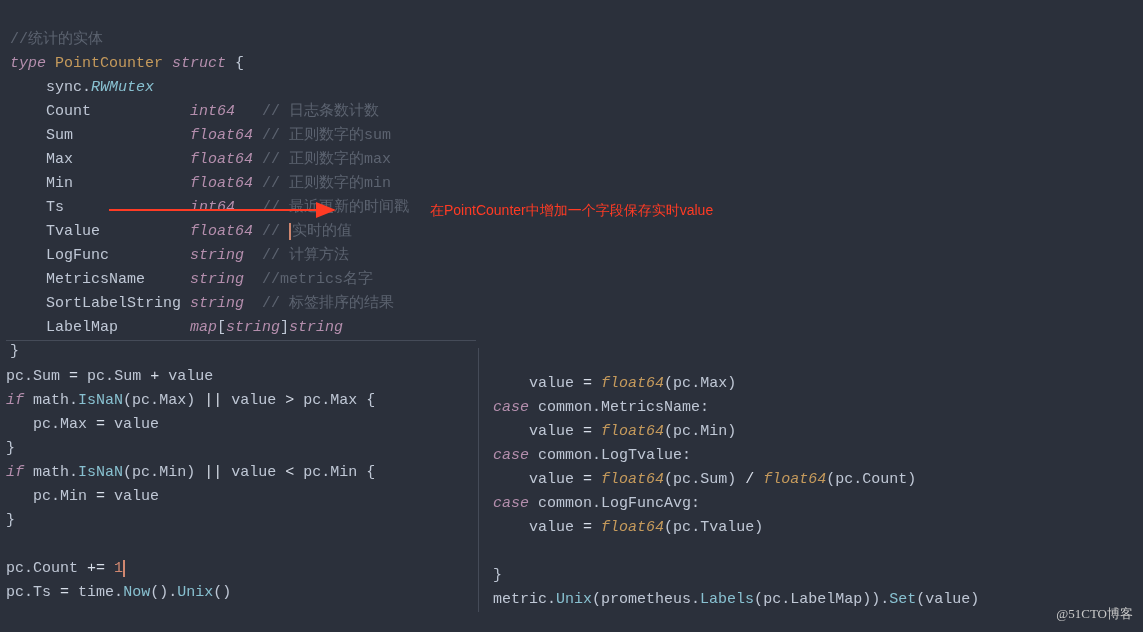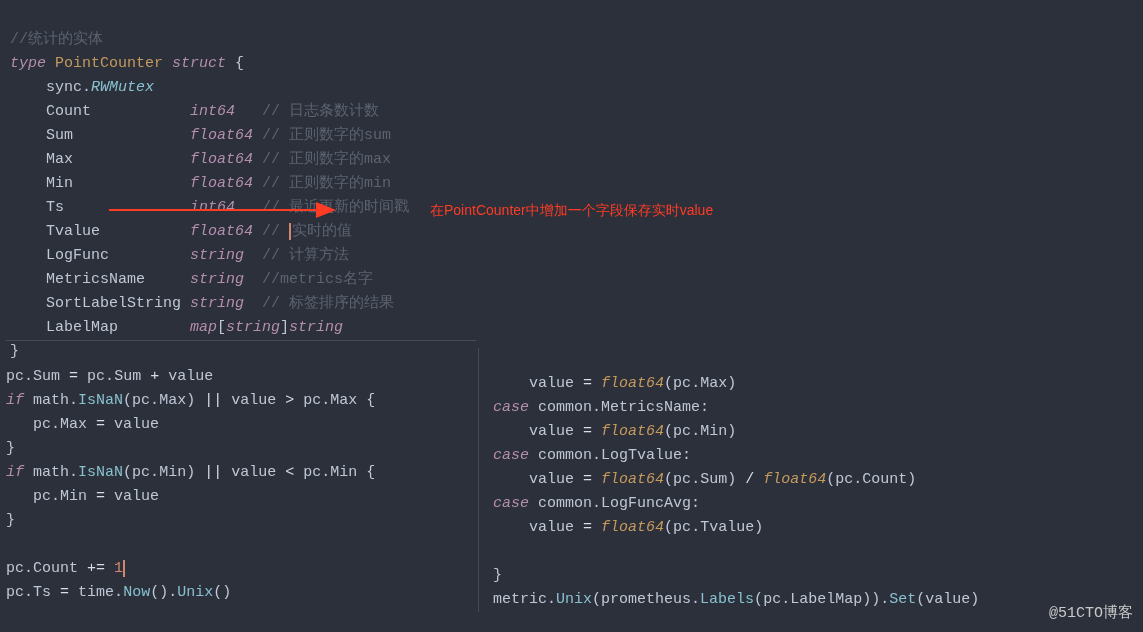--- a/index.html
+++ b/index.html
@@ -29,22 +29,22 @@
   .c-cast    { color:#c59a5c; font-style:italic; }
   .annotation {
     position:absolute; color:#ff3b24; font-size:14px;
     font-family:"Microsoft YaHei","SimSun",sans-serif;
   }
   .arrow-svg { position:absolute; left:109px; top:198px; pointer-events:none; }
   .cursor-bar { border-left:2px solid #d08770; padding-left:1px; }
   .cursor-end { border-right:2px solid #d08770; }
   .watermark {
     position:absolute; right:10px; bottom:6px;
-    color:#c9c9c9; font-size:15px;
-    font-family:Liberation Mono, monospace;
+    color:#c9c9c9; font-size:13px;
+    font-family:Liberation Serif, serif;
   }
   .gutter {
     position:absolute; left:0; top:0; width:4px; height:632px;
     background:#2b303b;
   }
 </style>
 </head>
 <body>
 
 <div class="editor-wrap">

